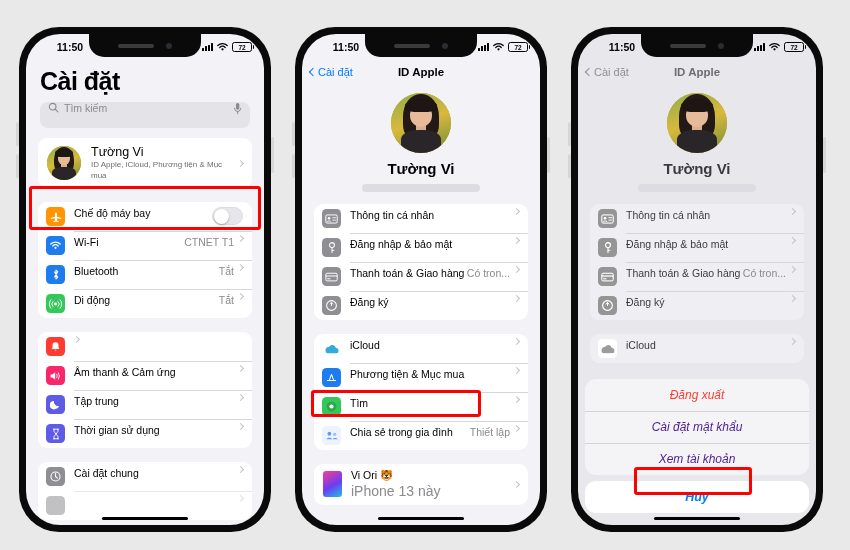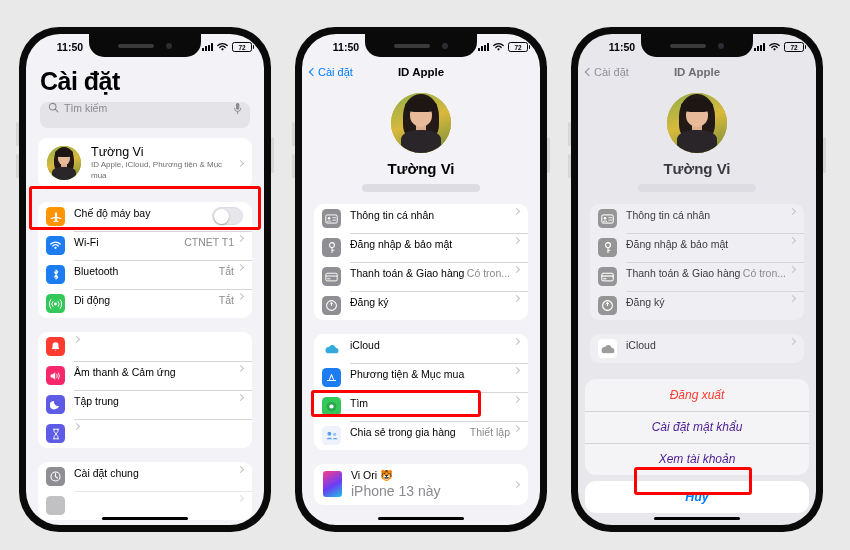--- a/index.html
+++ b/index.html
@@ -317,20 +317,21 @@
             </div>
             <span class="row-label">Tập trung</span>
             <div class="chev"></div>
           </div>
           <div class="row">
             <div class="ico" style="background:#5e5ce6">
               <svg width="10" height="12" viewBox="0 0 12 16">
                   <path d="M2.6 1.6h6.8M2.6 14.4h6.8M3.4 1.6v3L6 8l2.6-3.4v-3M3.4 14.4v-3L6 8l2.6 3.4v3" stroke="#fff" stroke-width="1.2" fill="none" stroke-linecap="round" stroke-linejoin="round"></path>
                 </svg>
             </div>
+            <span class="row-label">Thời gian sử dụng</span>
             <div class="chev"></div>
           </div>
         </div>
 
         <div class="card">
           <div class="row">
             <div class="ico" style="background:#8e8e93">
               <svg width="13" height="13" viewBox="0 0 16 16">
                   <circle cx="8" cy="8" r="5.6" stroke="#fff" stroke-width="1.3" fill="none"></circle>
                   <path d="M8 4.4v3.6l2.4 2" stroke="#fff" stroke-width="1.3" fill="none" stroke-linecap="round"></path>
@@ -483,21 +484,21 @@
             <div class="chev"></div>
           </div>
           <div class="row">
             <div class="ico" style="background:#eef2fb">
               <svg width="14" height="11" viewBox="0 0 16 12">
                   <circle cx="5" cy="4" r="2.2" fill="#5e9cf5"></circle>
                   <circle cx="11" cy="4.6" r="1.8" fill="#8fc0ff"></circle>
                   <path d="M1.6 10.4c.6-2.4 6.2-2.4 6.8 0M8.8 10.4c.5-1.9 5-1.9 5.6 0" fill="#5e9cf5"></path>
                 </svg>
             </div>
-            <span class="row-label">Chia sẻ trong gia hàng</span>
+            <span class="row-label">Chia sẻ trong gia đình</span>
             <span class="row-val">Thiết lập</span>
             <div class="chev"></div>
           </div>
         </div>
 
         <div class="card">
           <div class="dev-row">
             <div class="dev-ico">
                 <div class="dev-art"></div>
               </div>

